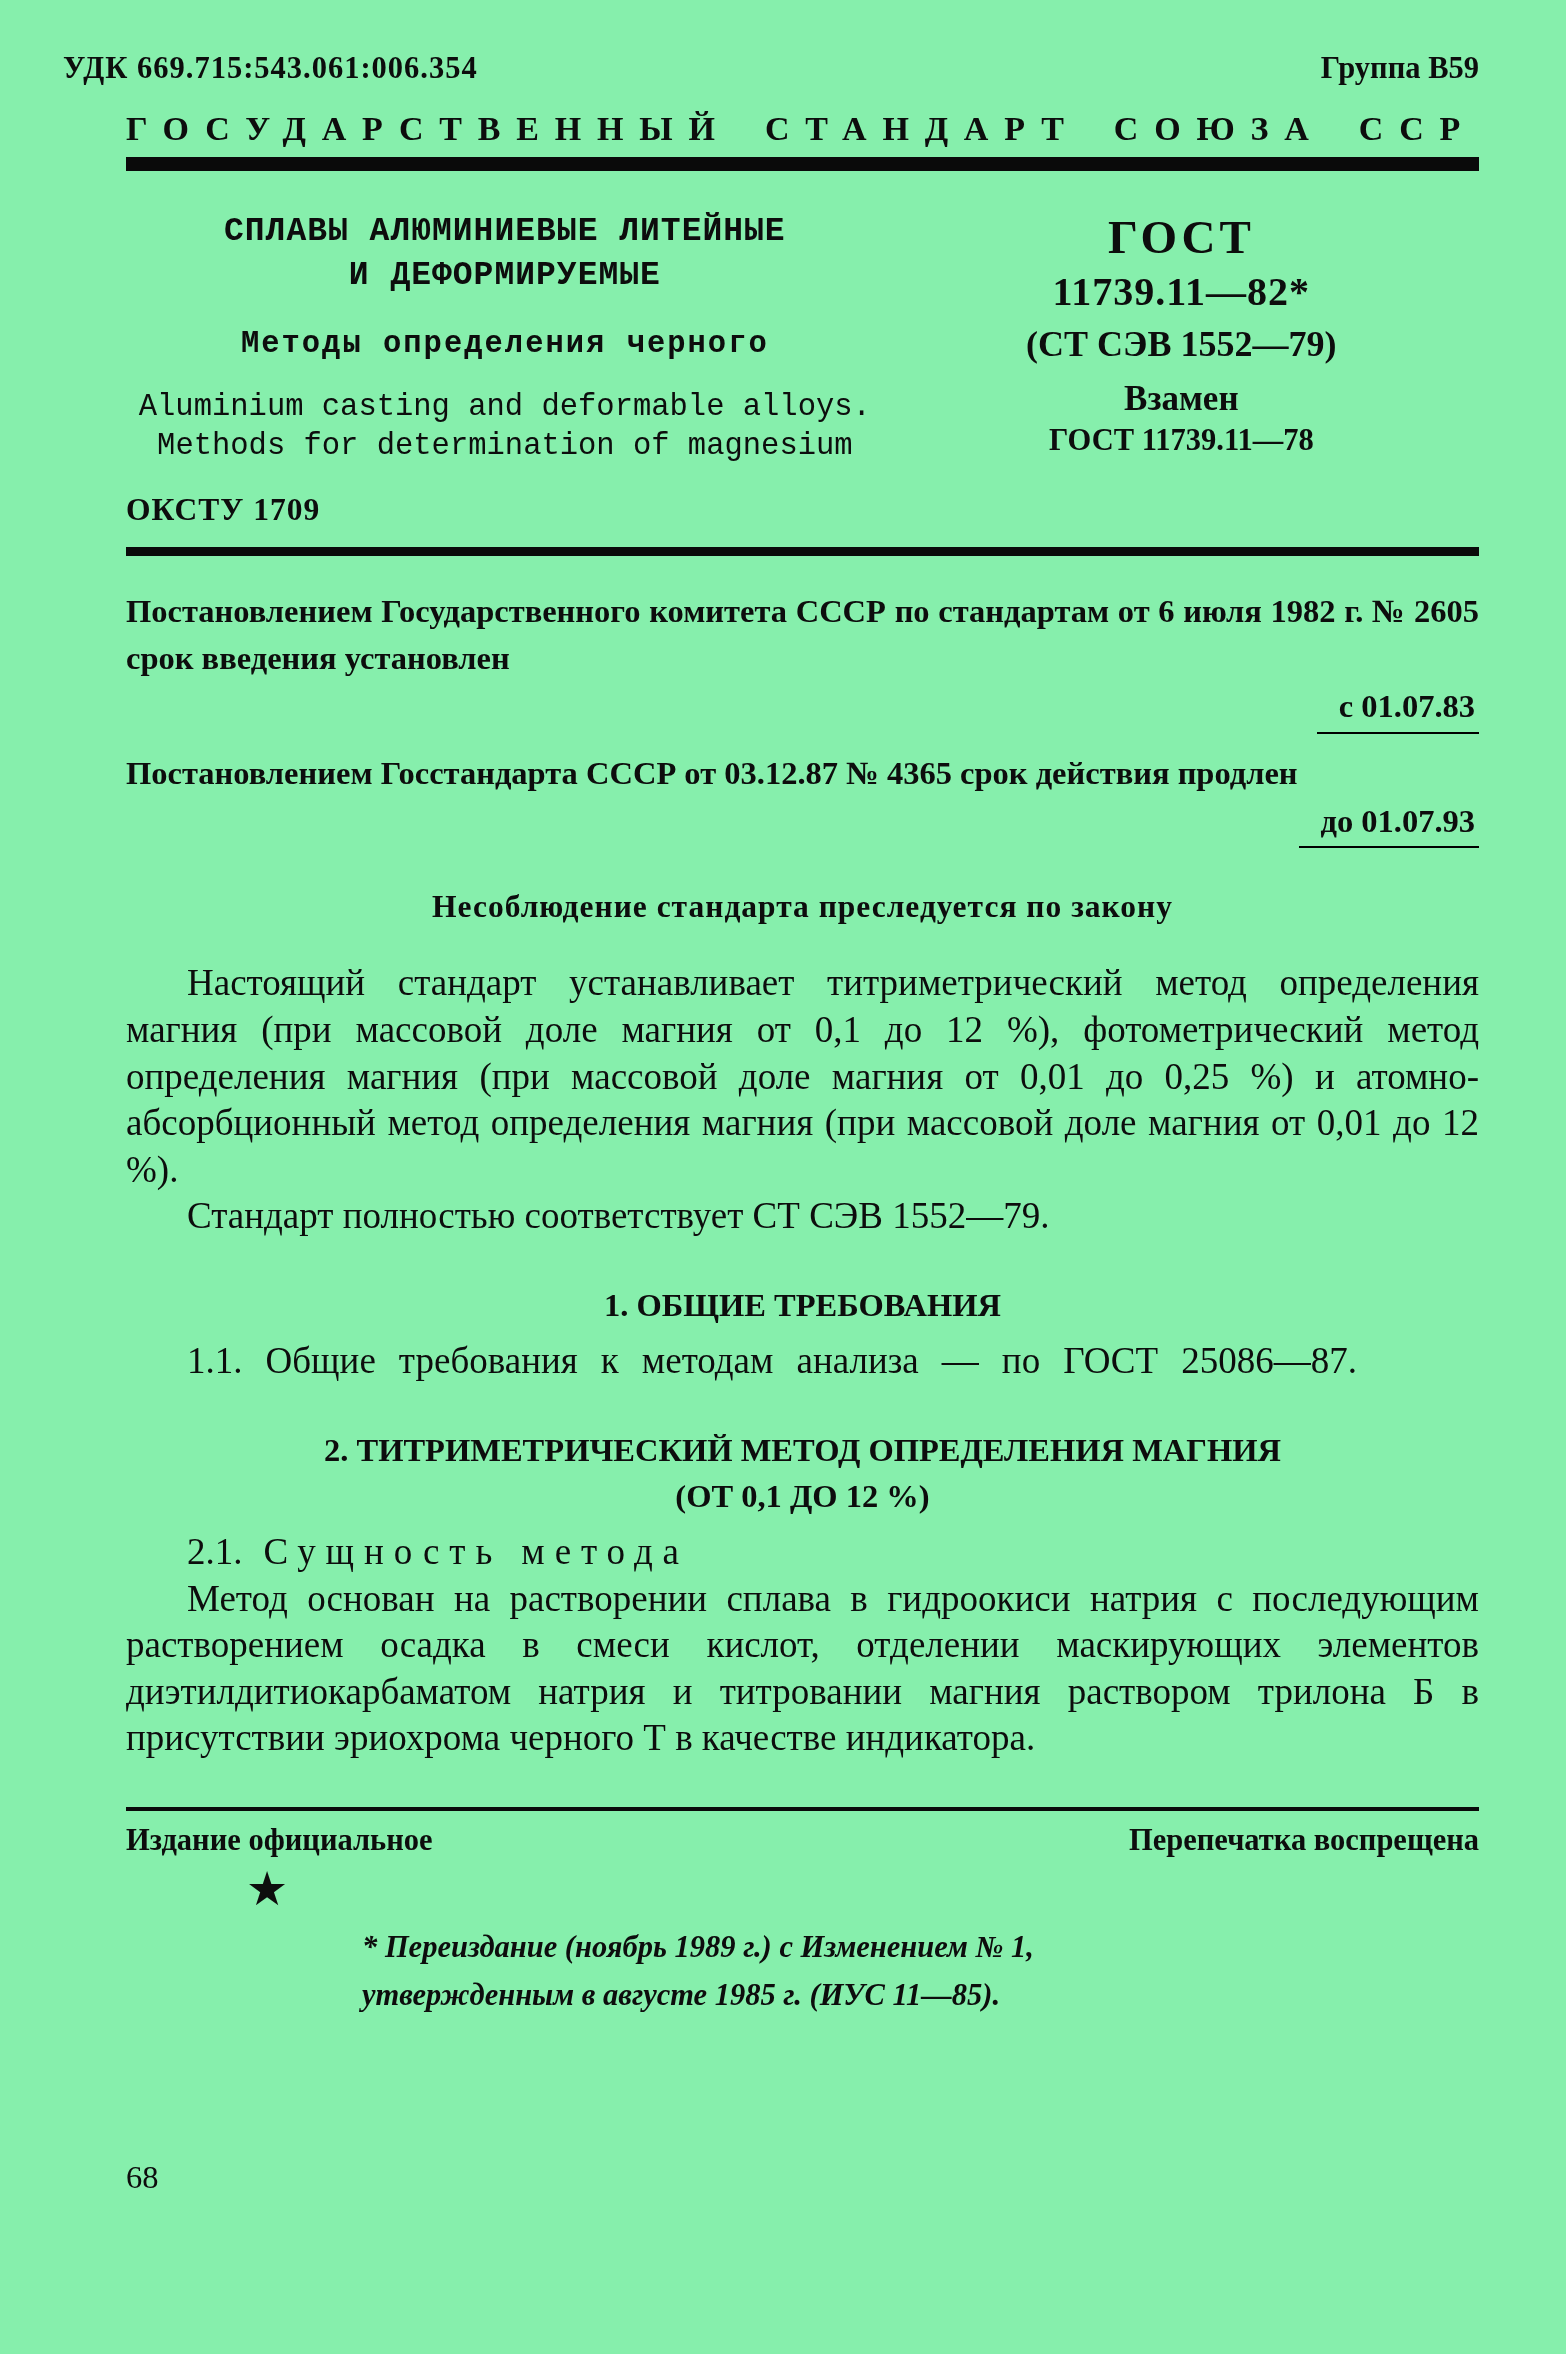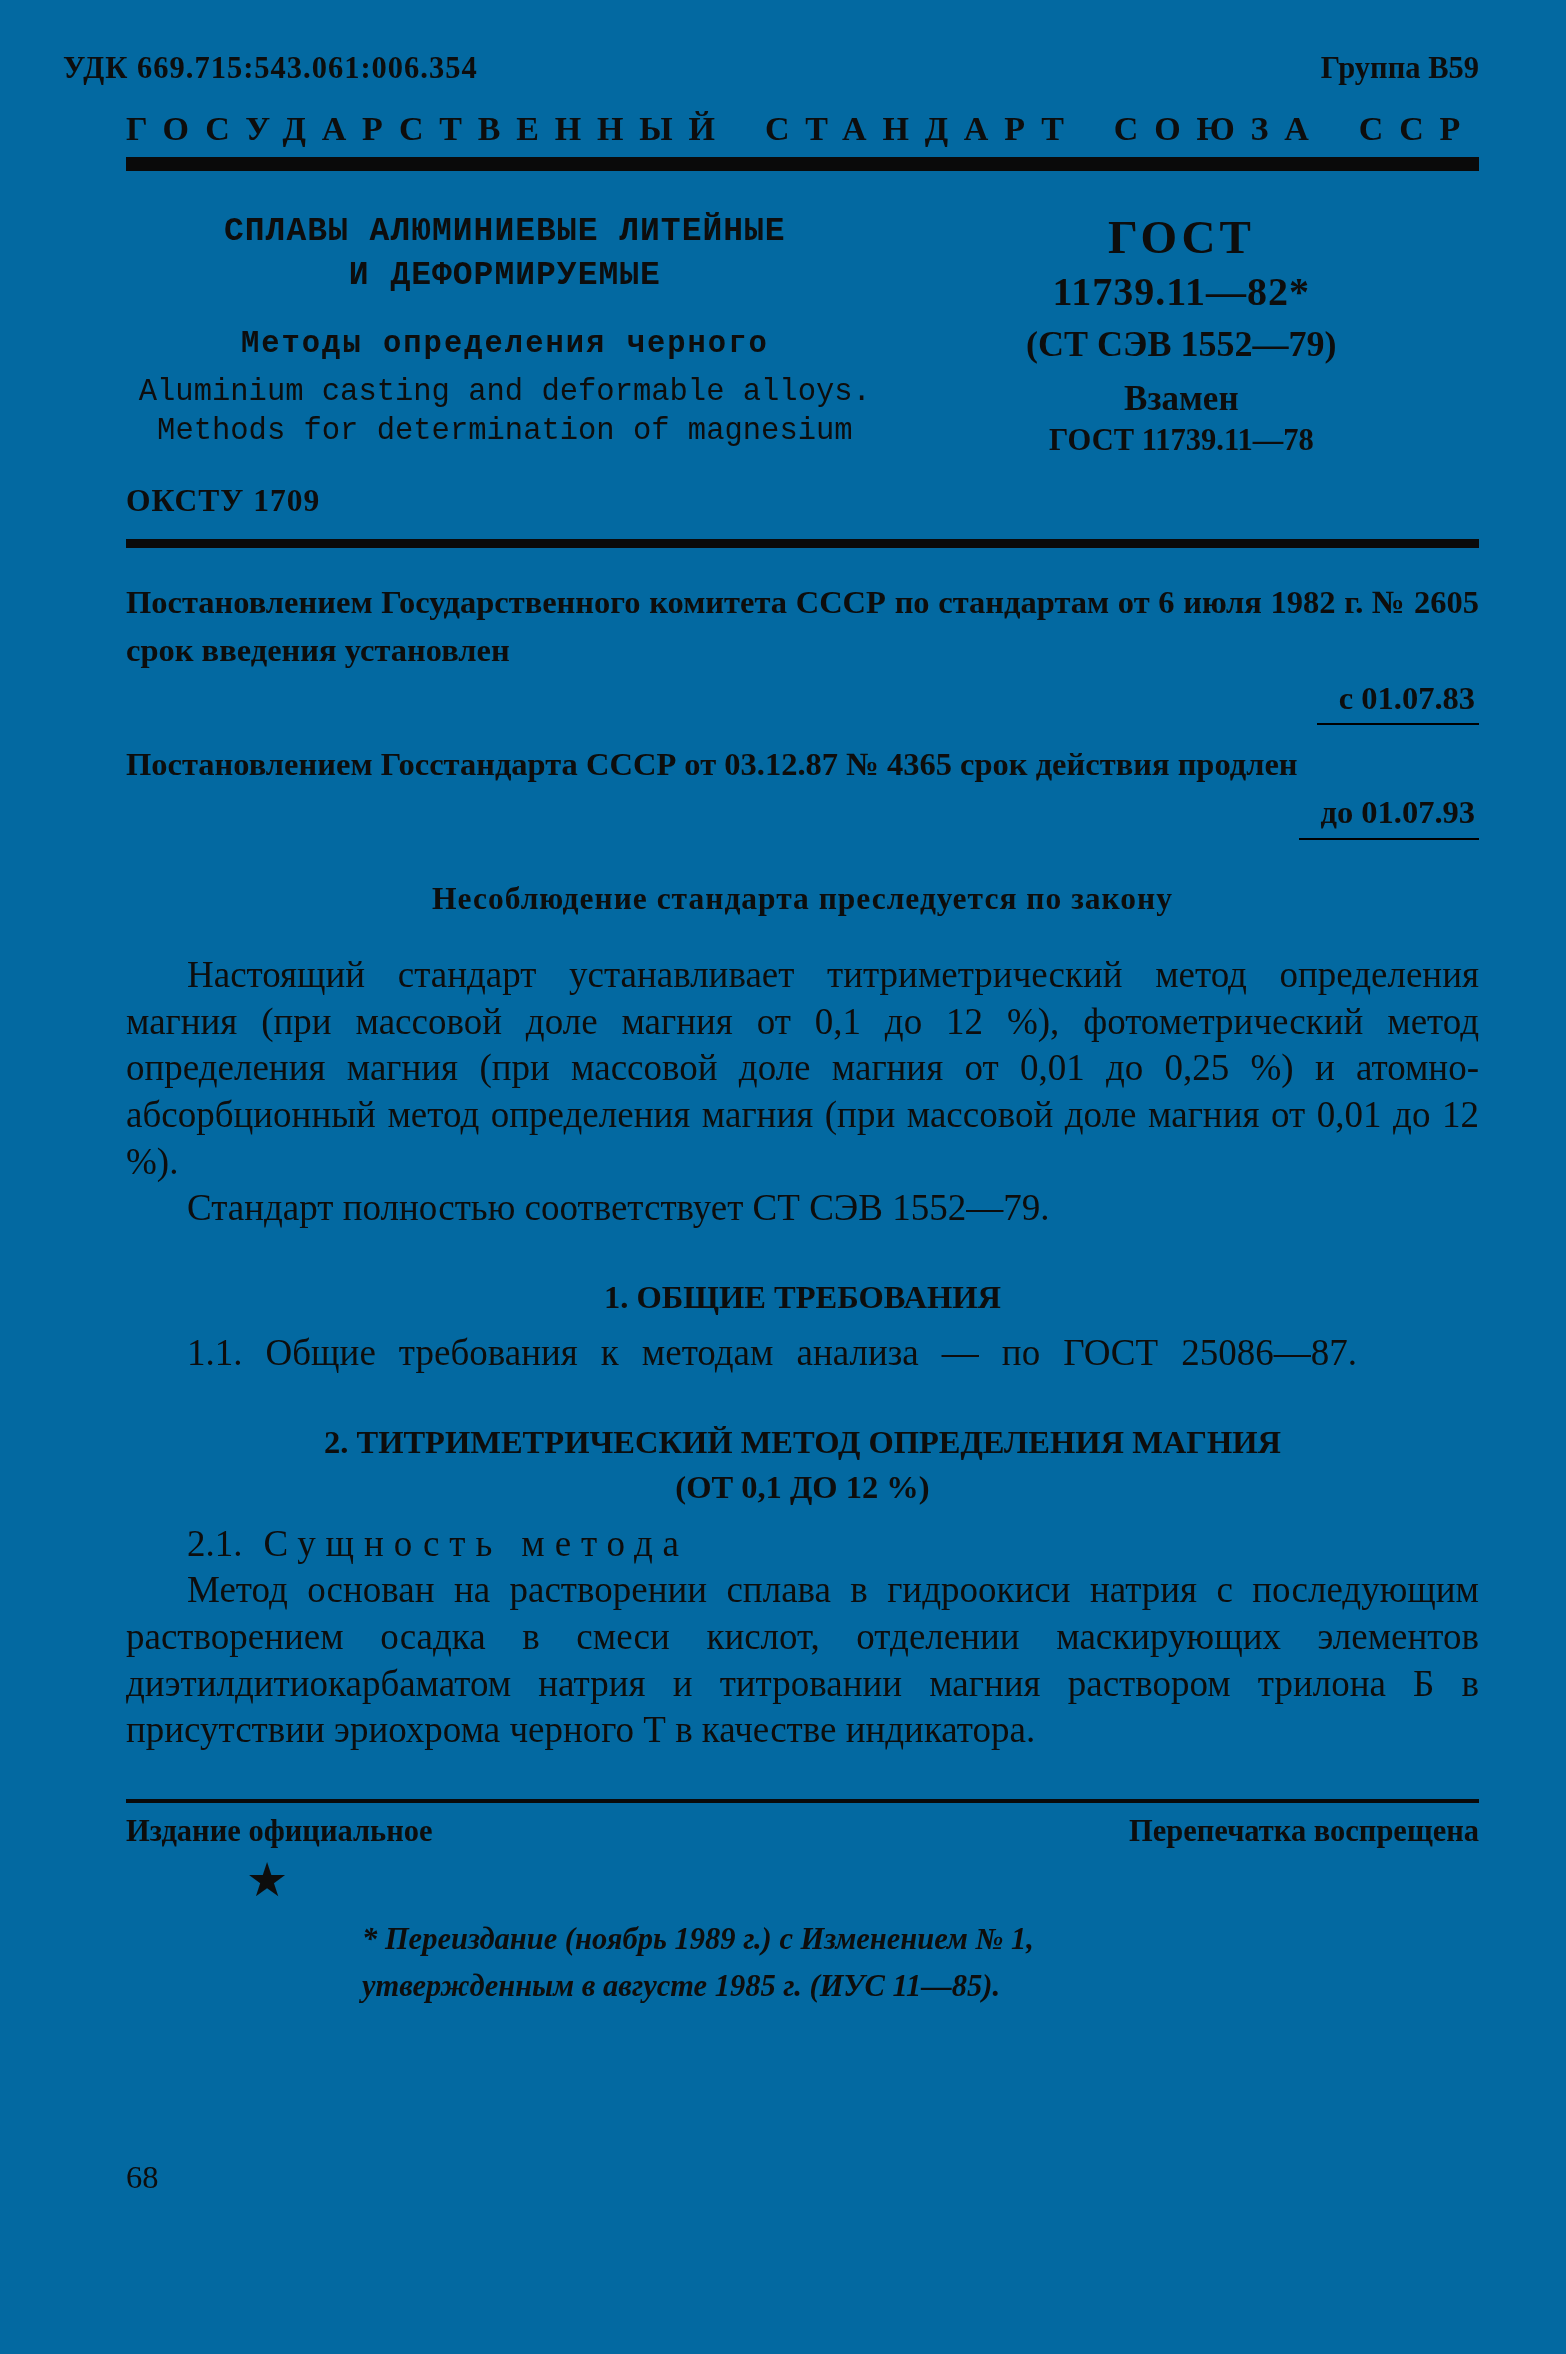--- a/index.html
+++ b/index.html
@@ -2,21 +2,21 @@
 <html><head>
 <meta charset="utf-8">
 <style>
   html, body { margin: 0; padding: 0; }
   body { background: #c9c9c9; }
   .page {
     position: relative;
     width: 1566px;
     height: 2354px;
     margin: 0 auto;
-    background: #0369a1;
+    background: #86efac;
     box-sizing: border-box;
     padding: 51px 87px 15px 126px;
     color: #0d0d0d;
     font-family: "Liberation Serif", serif;
     overflow: hidden;
   }
   .top-row {
     display: flex;
     justify-content: space-between;
     align-items: baseline;
@@ -36,21 +36,21 @@
   .bar { background: #0a0a0a; }
   .bar.thick  { height: 13.8px; margin-top: 9.9px; }
   .bar.medium { height: 8.9px;  margin-top: 19.7px; }
   .bar.thin   { height: 3.9px;  margin-top: 45px; }
 
   .title-section { display: flex; margin-top: 39px; }
   .title-left  { width: 56%; text-align: center; font-family: Liberation Mono, monospace; }
   .title-right { width: 44%; text-align: center; font-weight: bold; }
   .doc-title    { font-weight: bold; font-size: 33px; line-height: 1.32; letter-spacing: 1px; }
   .doc-subtitle { font-weight: bold; font-size: 30.5px; margin-top: 29.6px; letter-spacing: 2px; }
-  .doc-english  { font-size: 30.5px; margin-top: 12px; line-height: 1.28; }
+  .doc-english  { font-size: 30.5px; margin-top: 27px; line-height: 1.28; }
   .gost-label  { font-size: 47px; letter-spacing: 3.9px; }
   .gost-number { font-size: 40px; margin-top: 3.9px; letter-spacing: 1px; }
   .st-sev      { font-size: 36px; margin-top: 7.9px; }
   .vzamen      { font-size: 35px; margin-top: 13.8px; font-family: Liberation Serif, serif; }
   .vzamen-num  { font-size: 30.5px; margin-top: 3.9px; }
 
   .okstu { font-weight: bold; font-size: 31.5px; margin-top: 25.6px; letter-spacing: 1px; }
 
   .decree {
     font-weight: bold;

